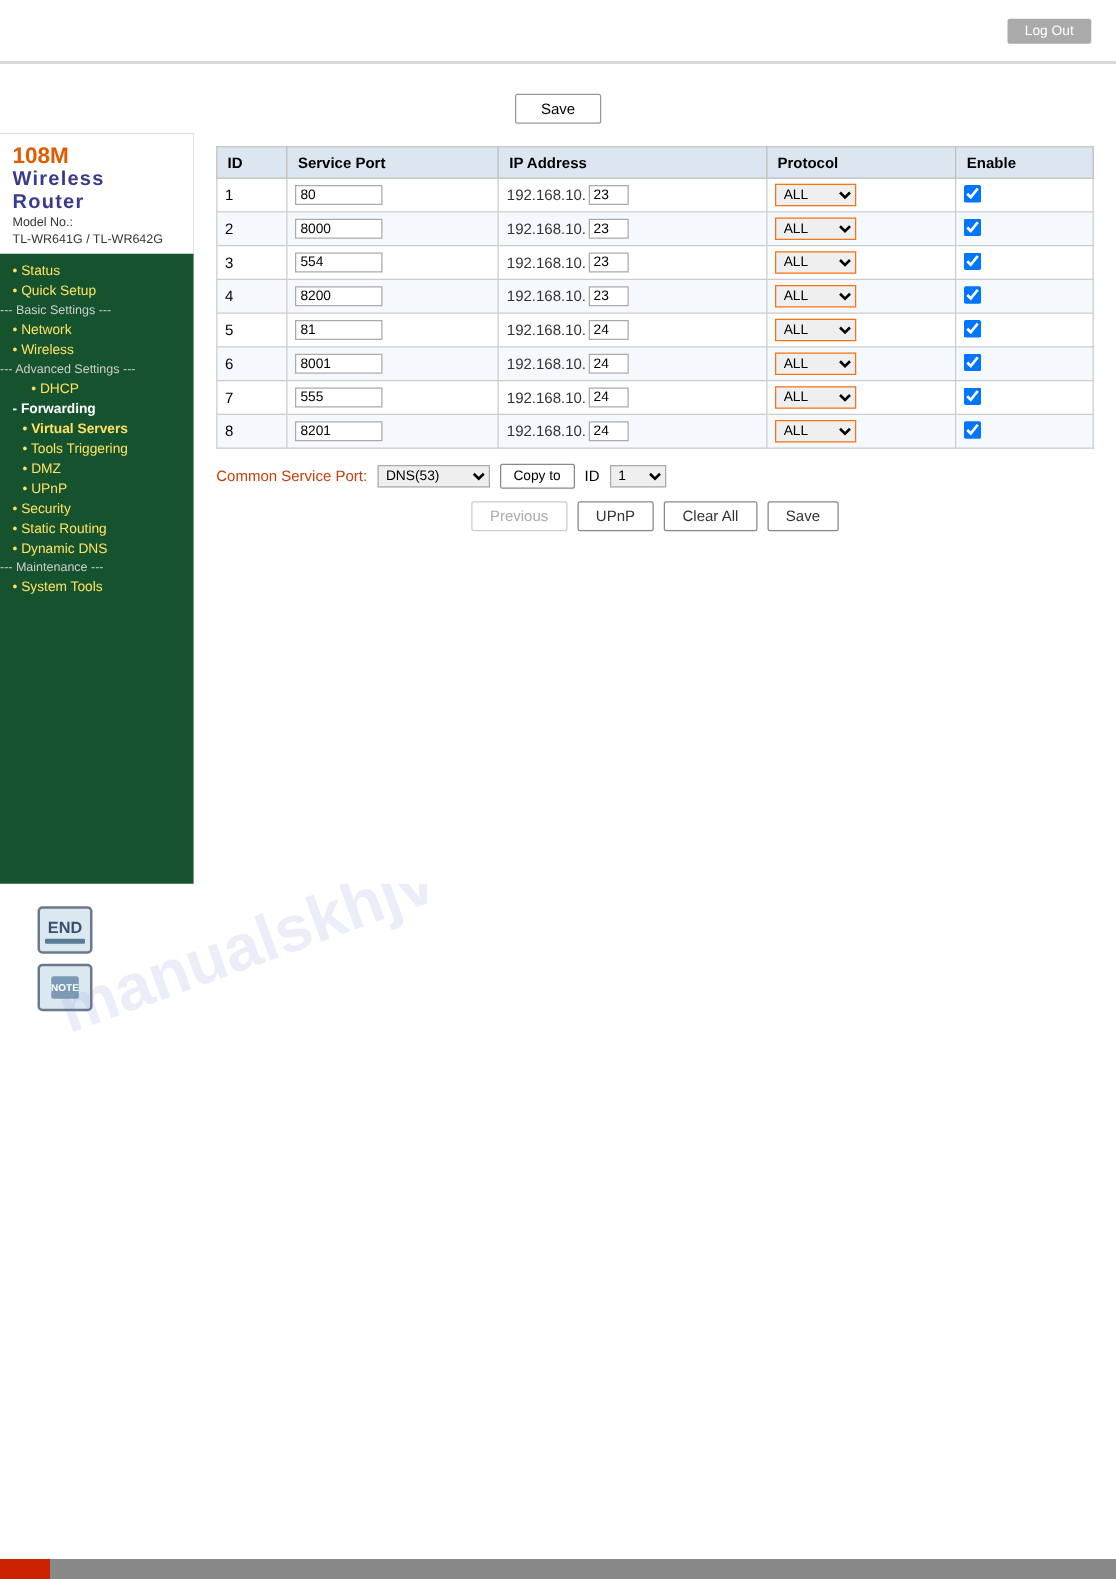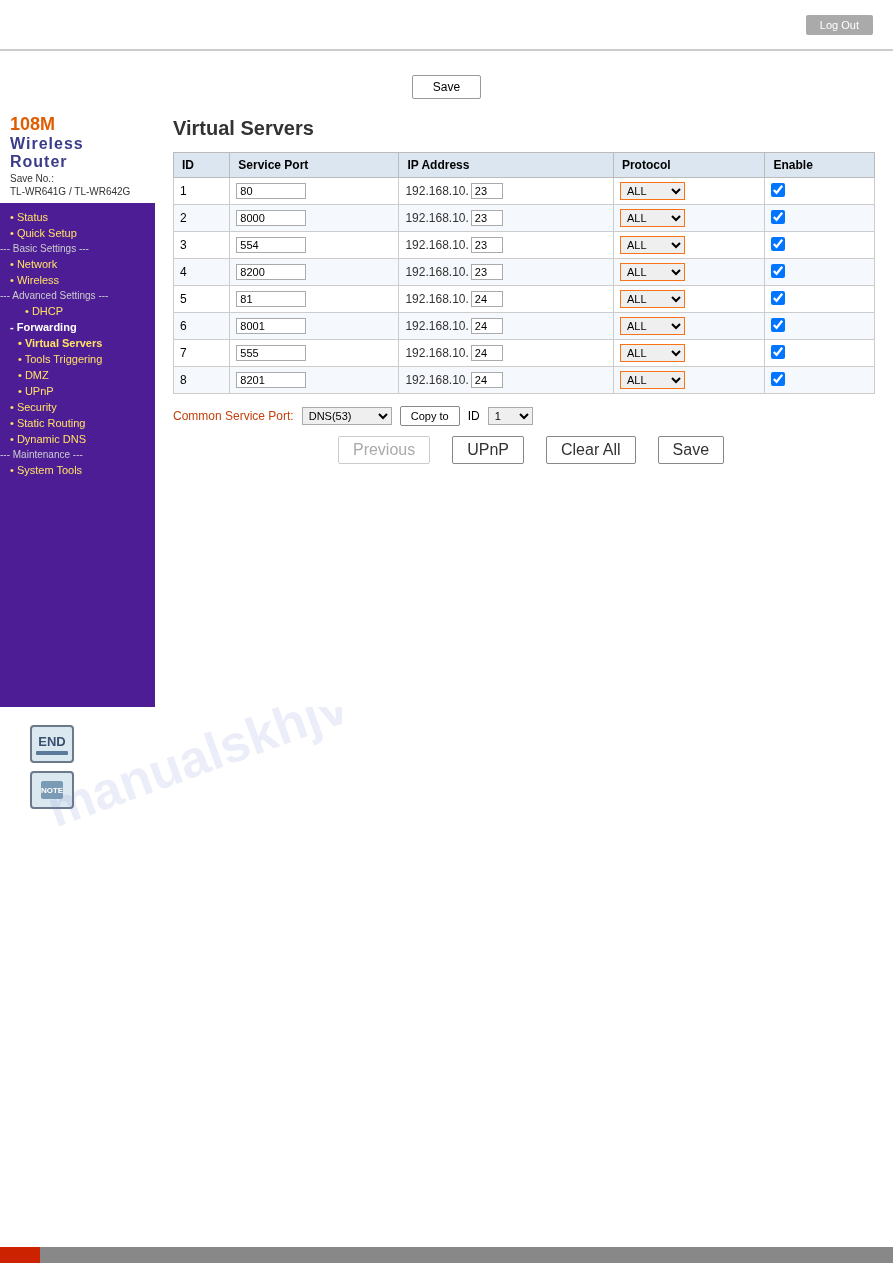--- a/index.html
+++ b/index.html
@@ -48,21 +48,21 @@
     
     .main-layout {
       display: flex;
       flex-direction: row;
       min-height: 600px;
     }
 
     
     .sidebar {
       width: 155px;
-      background: #4c1d95;
+      background: #14532d;
       padding: 0;
       flex-shrink: 0;
     }
     .sidebar-header {
       background: #fff;
       padding: 8px 10px 6px 10px;
     }
     .sidebar-header .brand {
       font-size: 18px;
       font-weight: bold;
@@ -200,25 +200,24 @@
     .action-buttons {
       margin-top: 10px;
       display: flex;
       gap: 8px;
       justify-content: center;
     }
     .action-btn {
       background: #fff;
       border: 1px solid #888;
       padding: 4px 14px;
-      font-size: 16px;
+      font-size: 12px;
       cursor: pointer;
       border-radius: 2px;
       color: #333;
-      margin-left: 14px;
     }
     .action-btn:disabled {
       color: #aaa;
       border-color: #ccc;
       cursor: default;
     }
 
     
     .watermark-area {
       position: relative;
@@ -292,21 +291,21 @@
 <div class="save-area">
   <button class="save-area-btn">Save</button>
 </div>
 
 <div class="main-layout">
 
   <div class="sidebar">
     <div class="sidebar-header">
       <div class="brand">108M</div>
       <div class="brand-sub">Wireless  Router</div>
-      <div class="model">Save No.:</div>
+      <div class="model">Model No.:</div>
       <div class="model">TL-WR641G / TL-WR642G</div>
     </div>
     <nav class="sidebar-nav">
       <a style="color:#ffe066;">• Status</a>
       <a style="color:#ffe066;">• Quick Setup</a>
       <span class="section-label">--- Basic Settings ---</span>
       <a style="color:#ffe066;">• Network</a>
       <a style="color:#ffe066;">• Wireless</a>
       <span class="section-label">--- Advanced Settings ---</span>
       <a style="color:#ffe066;padding-left:25px;">• DHCP</a>
@@ -317,21 +316,20 @@
       <a class="indent" style="color:#ffe066;">• UPnP</a>
       <a style="color:#ffe066;">• Security</a>
       <a style="color:#ffe066;">• Static Routing</a>
       <a style="color:#ffe066;">• Dynamic DNS</a>
       <span class="section-label">--- Maintenance ---</span>
       <a style="color:#ffe066;">• System Tools</a>
     </nav>
   </div>
 
   <div class="content-area">
-    <div class="page-title">Virtual Servers</div>
 
     <table class="vs-table">
       <thead>
         <tr>
           <th>ID</th>
           <th>Service Port</th>
           <th>IP Address</th>
           <th>Protocol</th>
           <th>Enable</th>
         </tr>

